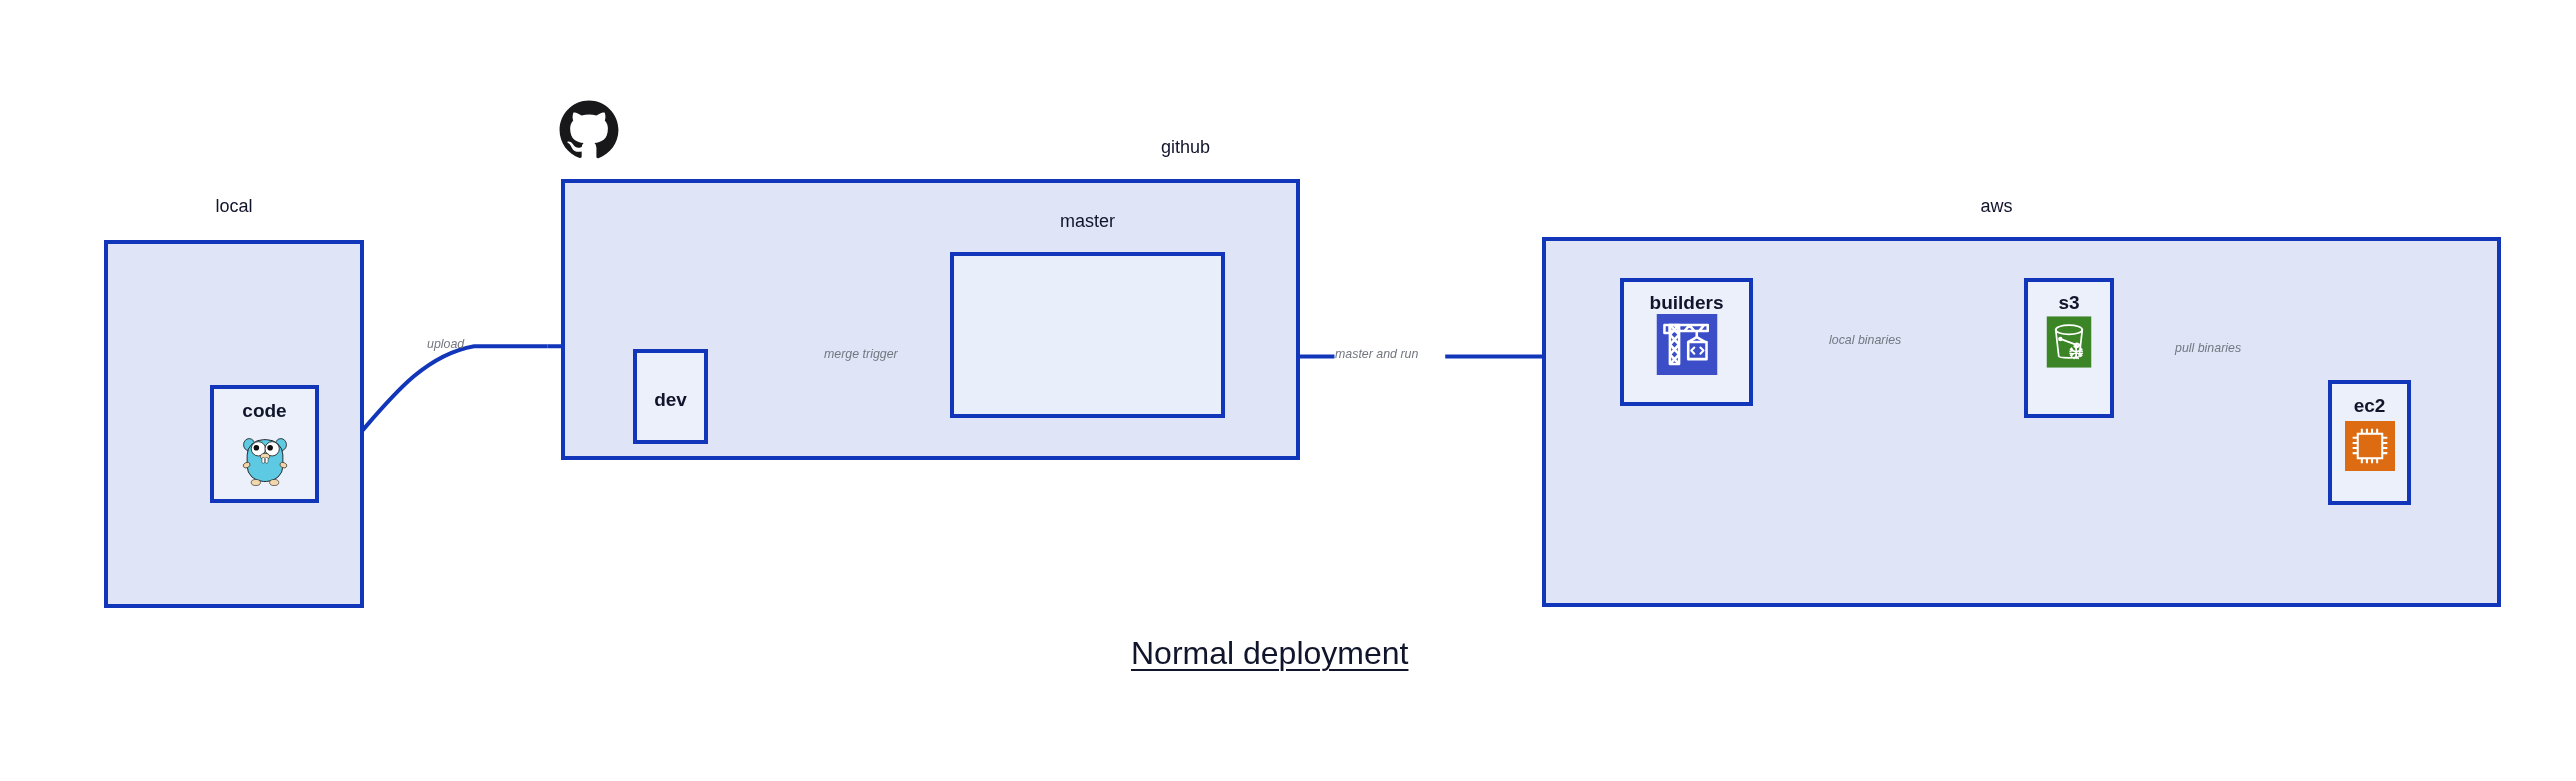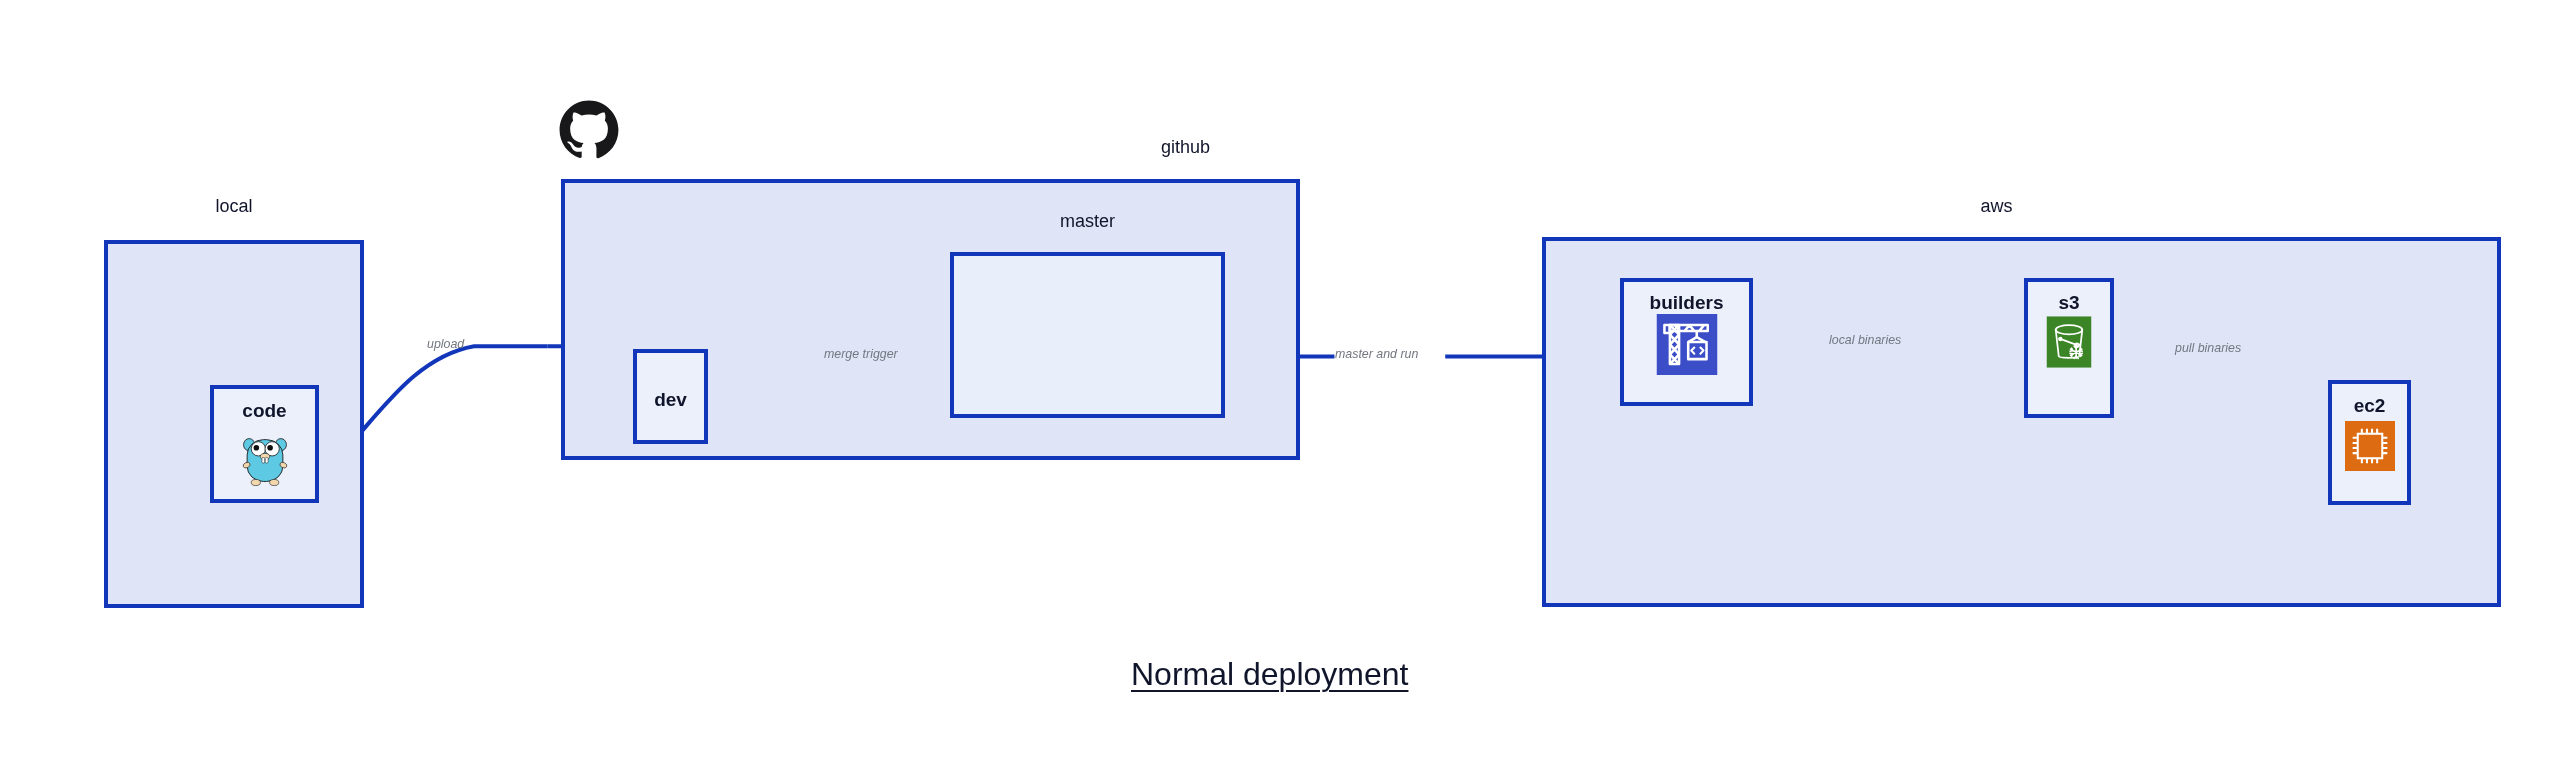--- a/index.html
+++ b/index.html
@@ -79,21 +79,20 @@
   .diagram-title {
     position: absolute;
     color: #11152b;
     font-size: 32px;
     font-weight: 400;
     text-decoration: underline;
     text-underline-offset: 4.6px;
     text-decoration-thickness: 2.1px;
     white-space: nowrap;
     font-family: "Liberation Sans", sans-serif;
-    margin-top: 21px;
   }
   svg.wires {
     position: absolute;
     left: 0; top: 0;
     width: 2604px;
     height: 781px;
     pointer-events: none;
   }
   .icon-square {
     display: block;

